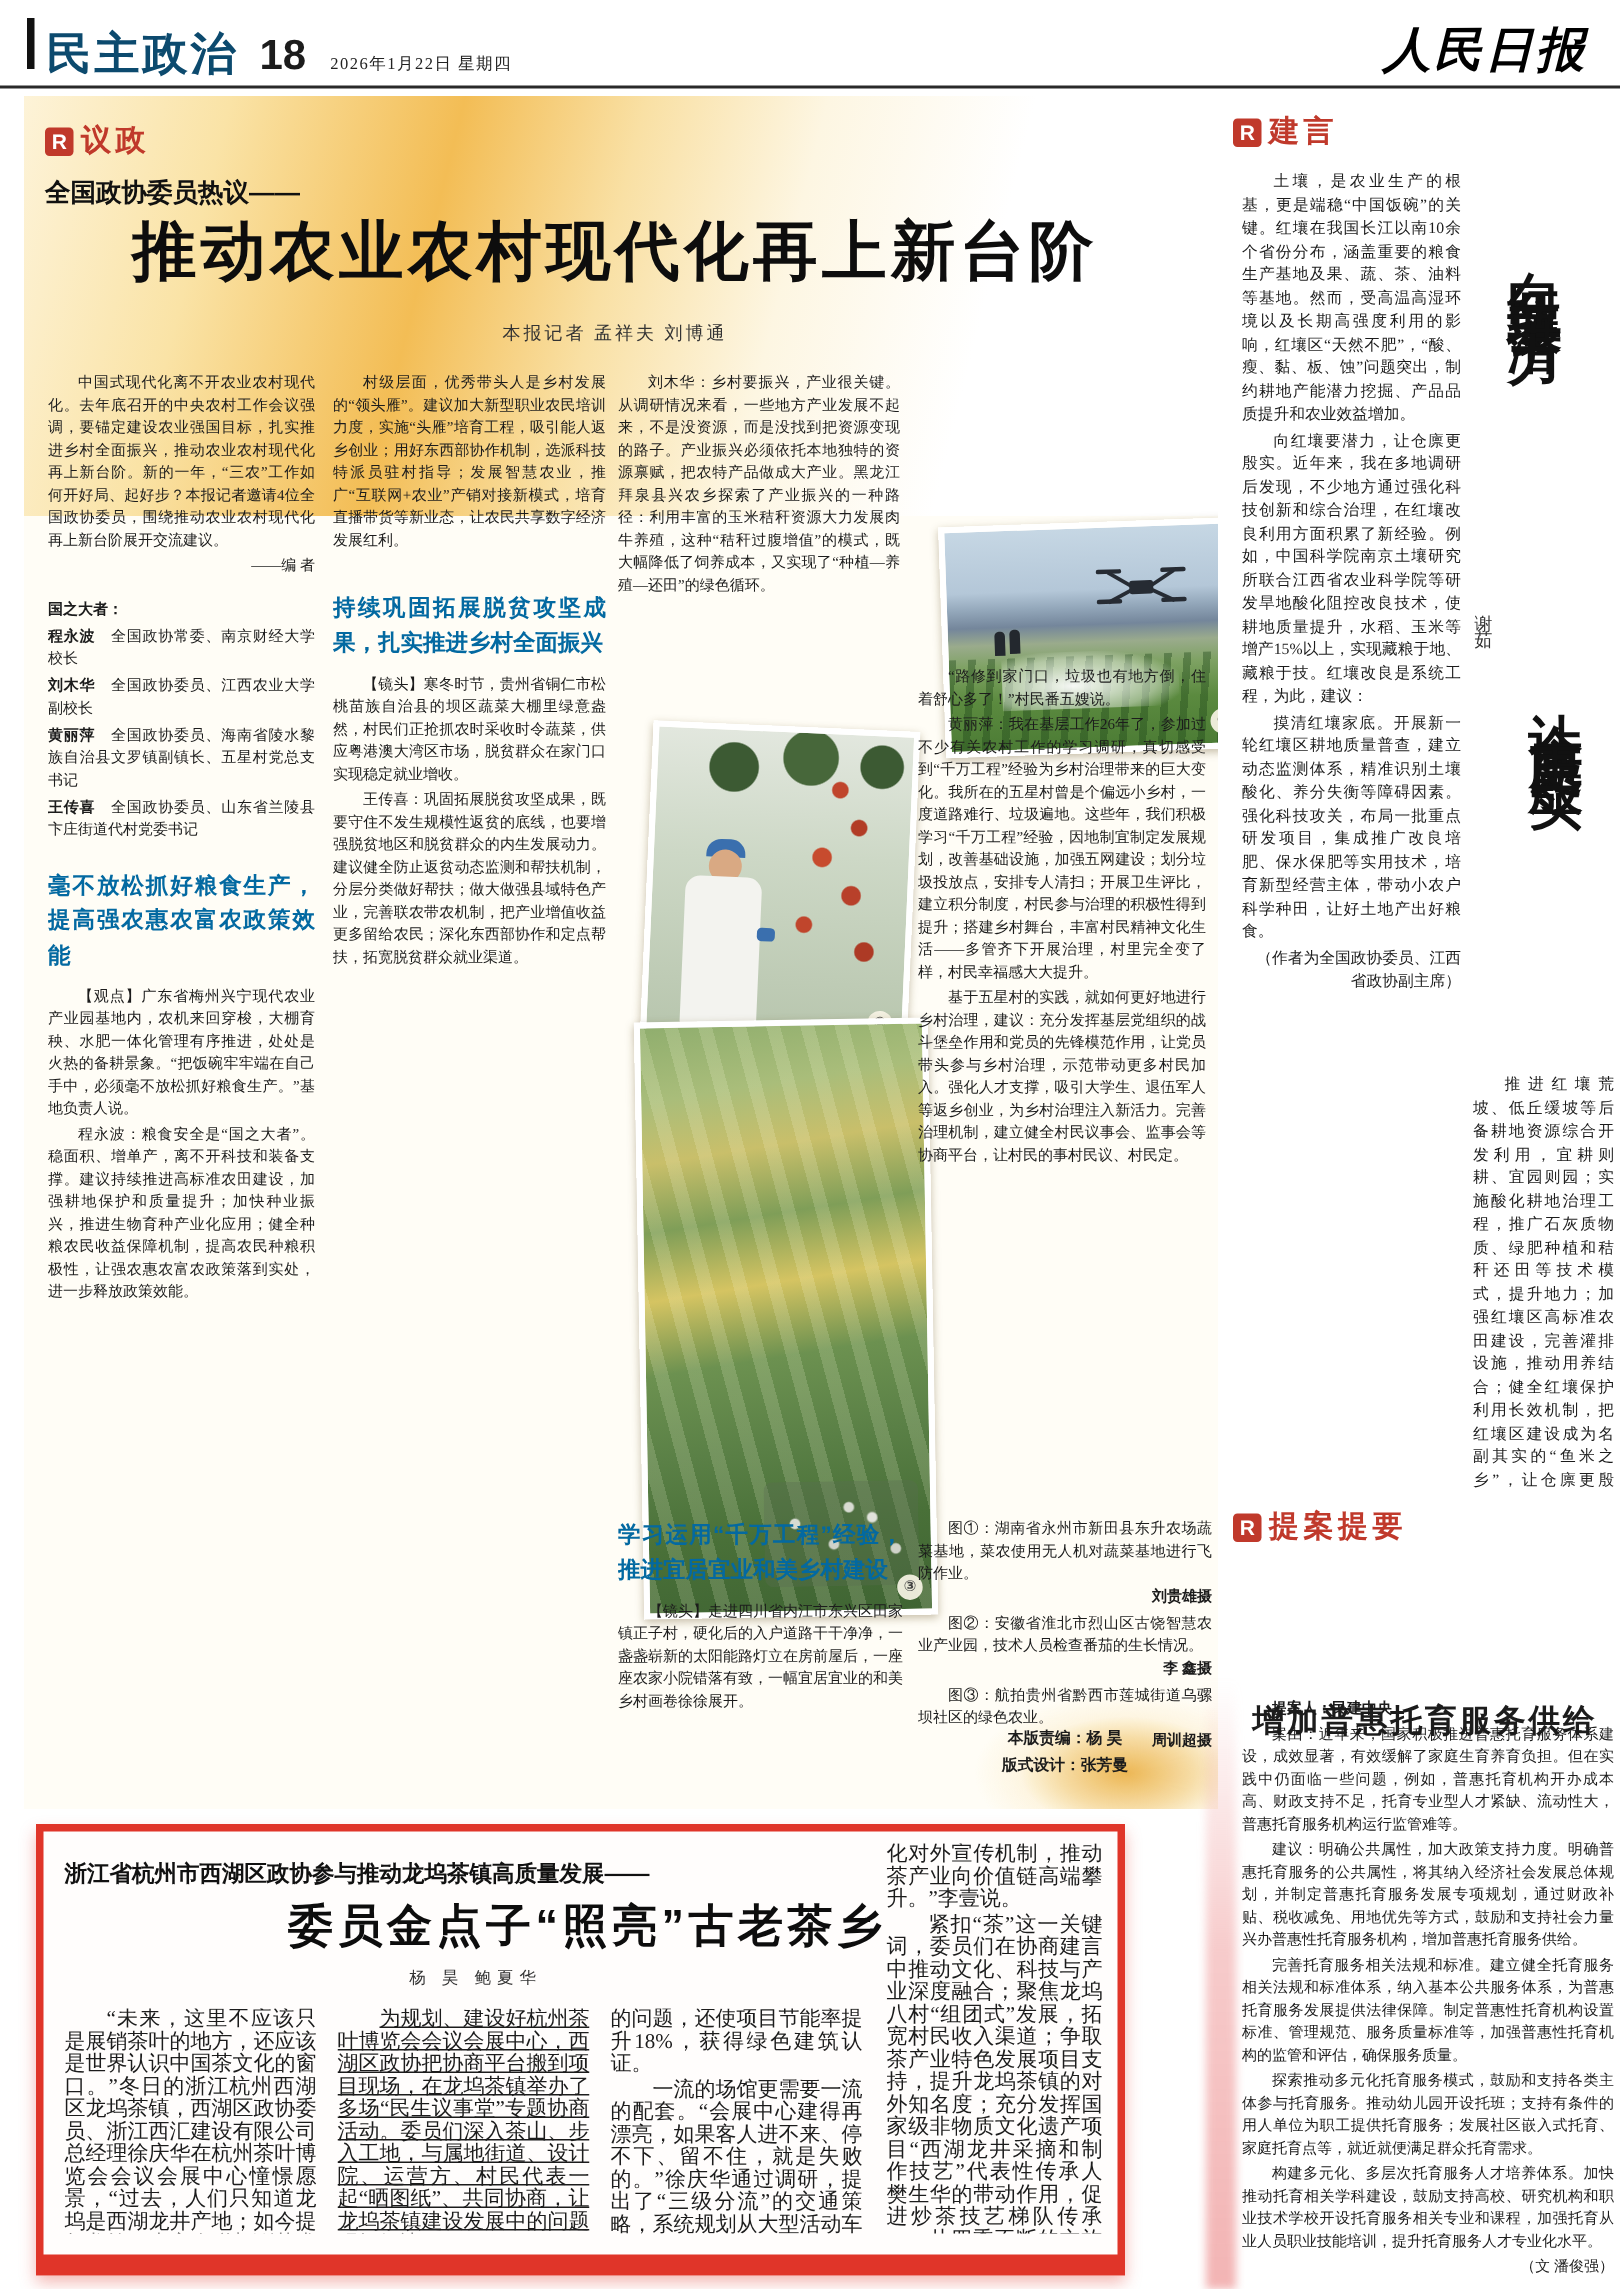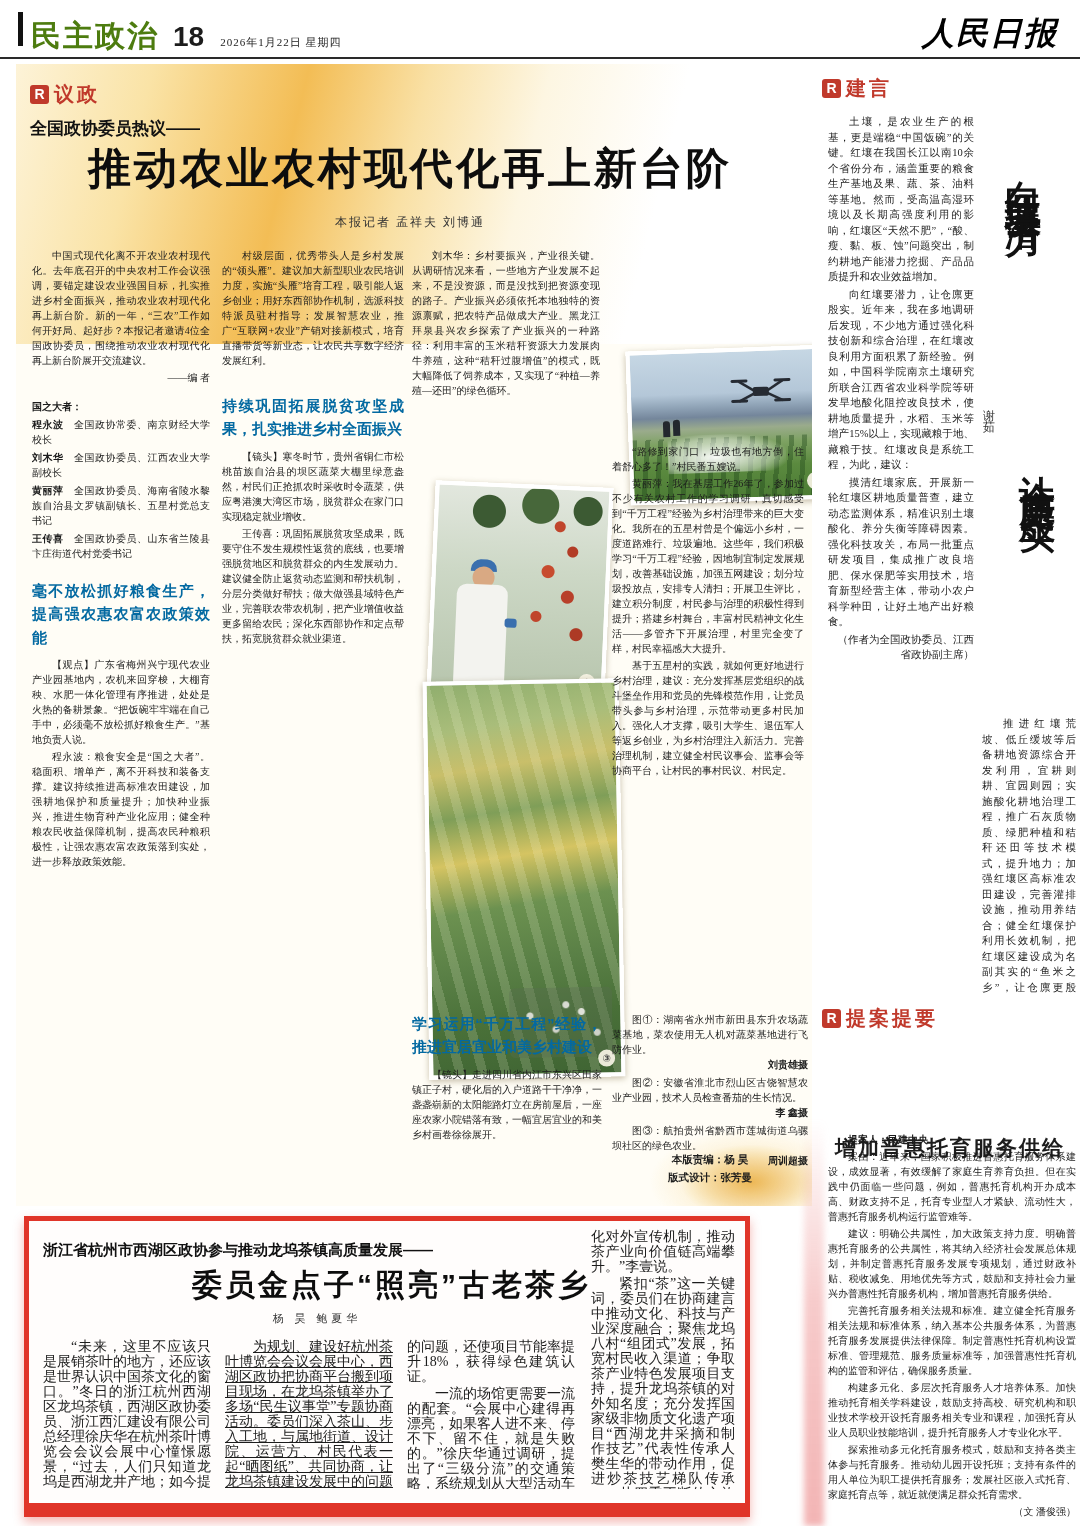--- a/index.html
+++ b/index.html
@@ -1,20 +1,20 @@
 <!DOCTYPE html>
 <html><head>
 <meta charset="utf-8">
 <style>
   html,body{margin:0;padding:0;}
   body{width:1080px;height:1526px;position:relative;background:#ffffff;overflow:hidden;
        font-family:"Liberation Serif","DejaVu Serif",serif;color:#1c1c1c;}
   .abs{position:absolute;}
   
-  .mast-section{font-family:"Liberation Sans","DejaVu Sans",sans-serif;font-weight:900;font-size:30px;letter-spacing:2px;color:#4d7c0f;}
+  .mast-section{font-family:"Liberation Sans","DejaVu Sans",sans-serif;font-weight:900;font-size:30px;letter-spacing:2px;color:#0c4a6e;}
   .mast-bracket{display:inline-block;width:5px;height:34px;background:#111;margin-right:8px;vertical-align:-6px;}
   .mast-page{font-family:"Liberation Sans","DejaVu Sans",sans-serif;font-weight:700;font-size:28px;margin-left:14px;}
   .mast-date{font-size:11px;color:#222;letter-spacing:1px;}
   .paper-logo{font-family:"DejaVu Serif",serif;font-style:italic;font-weight:900;font-size:32px;letter-spacing:2px;color:#000;transform:skewX(-6deg);}
   .mast-rule{left:0;top:57px;width:1080px;height:2px;background:#2a2a2a;}
   
   .gold{left:16px;top:64px;width:796px;height:1142px;background:#fffdf6;overflow:hidden;}
   .gold:before{content:"";position:absolute;left:0;top:0;width:100%;height:280px;
     background:linear-gradient(104deg,#fdf3d8 0%,#fae3a6 16%,#f3bd55 34%,#f9e0a4 48%,#fdf6e2 62%,#ffffff 78%);}
   .gold:after{content:"";position:absolute;right:-40px;bottom:-30px;width:460px;height:300px;
@@ -247,22 +247,22 @@
 <div class="abs badge" style="left:822px;top:1008px;">
   <span class="r">R</span>
   <span class="lbl">提案提要</span>
 </div>
 <div class="abs tian-headline" style="left:822px;top:1134px;width:256px;">增加普惠托育服务供给</div>
 <div class="abs tian-body" style="left:828px;top:1132px;width:248px;height:388px;">
   <p class="lead">提案人：民建中央</p>
   <p>案由：近年来，国家积极推进普惠托育服务体系建设，成效显著，有效缓解了家庭生育养育负担。但在实践中仍面临一些问题，例如，普惠托育机构开办成本高、财政支持不足，托育专业型人才紧缺、流动性大，普惠托育服务机构运行监管难等。</p>
   <p>建议：明确公共属性，加大政策支持力度。明确普惠托育服务的公共属性，将其纳入经济社会发展总体规划，并制定普惠托育服务发展专项规划，通过财政补贴、税收减免、用地优先等方式，鼓励和支持社会力量兴办普惠性托育服务机构，增加普惠托育服务供给。</p>
   <p>完善托育服务相关法规和标准。建立健全托育服务相关法规和标准体系，纳入基本公共服务体系，为普惠托育服务发展提供法律保障。制定普惠性托育机构设置标准、管理规范、服务质量标准等，加强普惠性托育机构的监管和评估，确保服务质量。</p>
+  <p>探索推动多元化托育服务模式，鼓励和支持各类主体参与托育服务。推动幼儿园开设托班；支持有条件的用人单位为职工提供托育服务；发展社区嵌入式托育、家庭托育点等，就近就便满足群众托育需求。</p>
   <p>构建多元化、多层次托育服务人才培养体系。加快推动托育相关学科建设，鼓励支持高校、研究机构和职业技术学校开设托育服务相关专业和课程，加强托育从业人员职业技能培训，提升托育服务人才专业化水平。</p>
-  <p>探索推动多元化托育服务模式，鼓励和支持各类主体参与托育服务。推动幼儿园开设托班；支持有条件的用人单位为职工提供托育服务；发展社区嵌入式托育、家庭托育点等，就近就便满足群众托育需求。</p>
   <p class="r-align">（文 潘俊强）</p>
 </div>
 
 <div class="abs redbox">
   <div class="abs cx-kicker" style="left:14px;top:18px;width:560px;">浙江省杭州市西湖区政协参与推动龙坞茶镇高质量发展——</div>
   <div class="abs cx-headline" style="left:14px;top:46px;width:548px;">委员金点子“照亮”古老茶乡</div>
   <div class="abs cx-byline" style="left:14px;top:90px;width:548px;">杨 昊 鲍夏华</div>
 
   <div class="cx-col" style="left:14px;top:118px;width:168px;height:150px;">
     <p>“未来，这里不应该只是展销茶叶的地方，还应该是世界认识中国茶文化的窗口。”冬日的浙江杭州西湖区龙坞茶镇，西湖区政协委员、浙江西汇建设有限公司总经理徐庆华在杭州茶叶博览会会议会展中心憧憬愿景，“过去，人们只知道龙坞是西湖龙井产地；如今提起龙坞，大家会联想到艺术民宿、充满活力的年轻茶人和创意茶饮。”</p>

